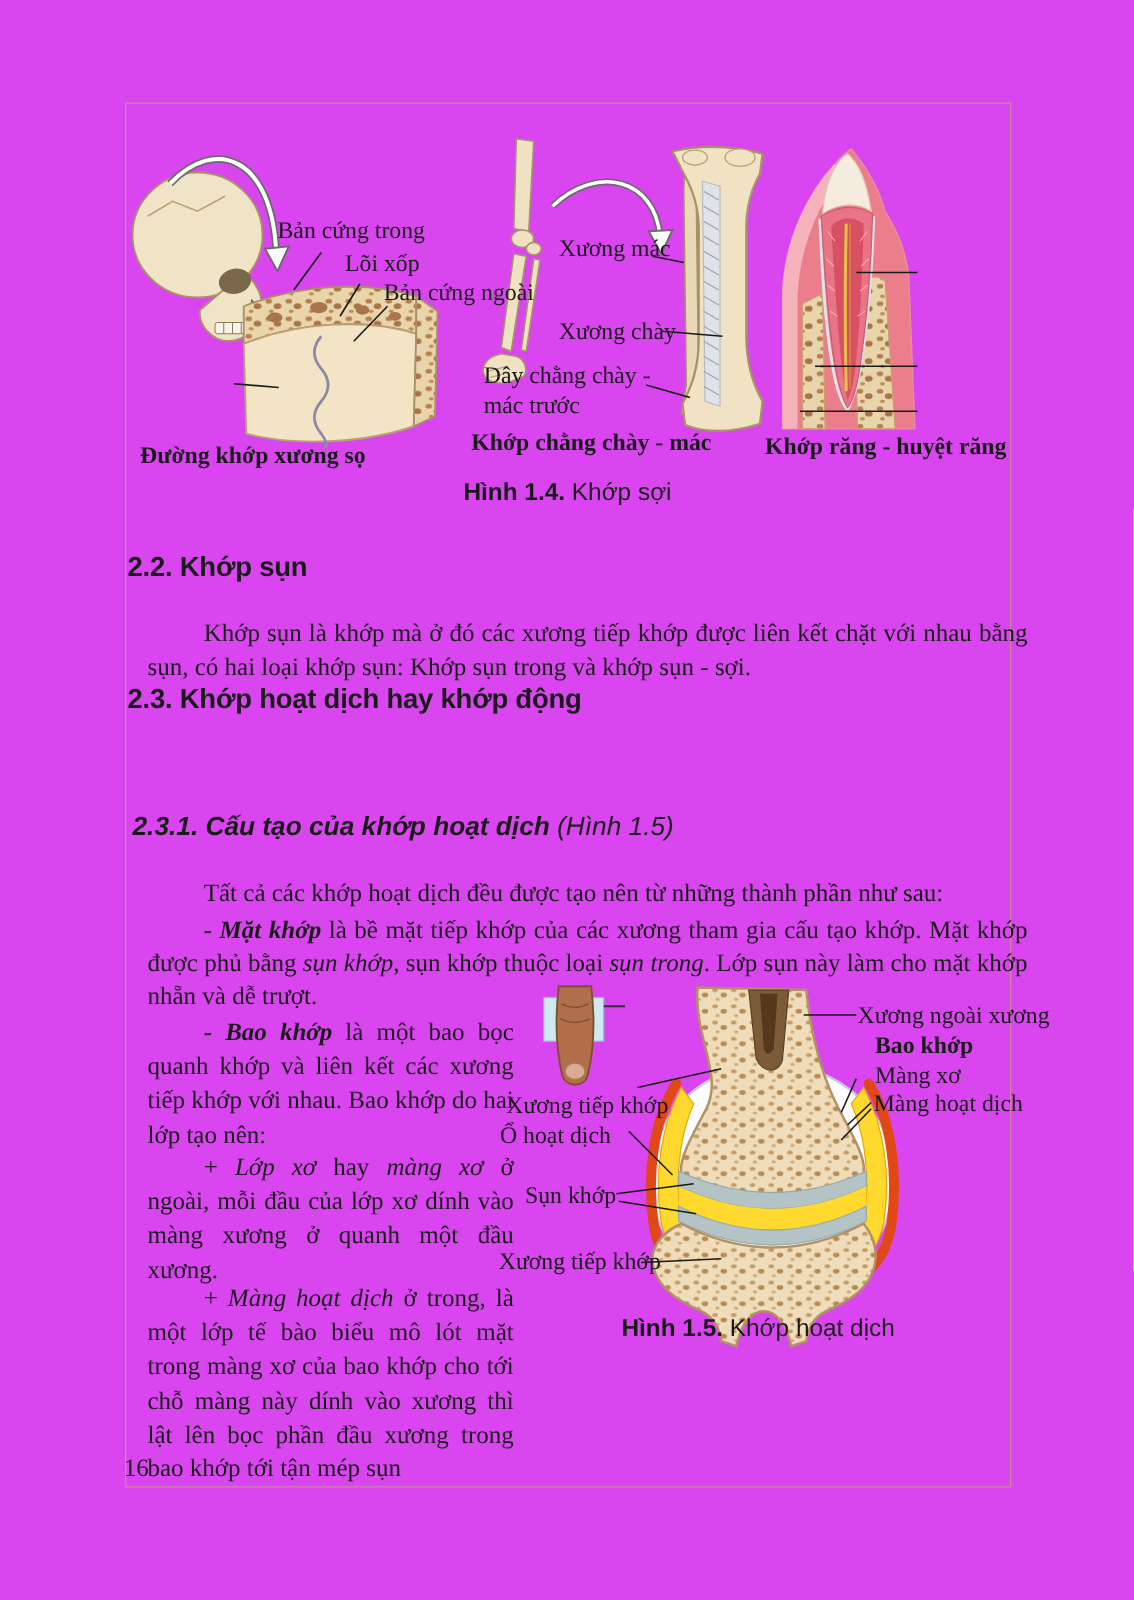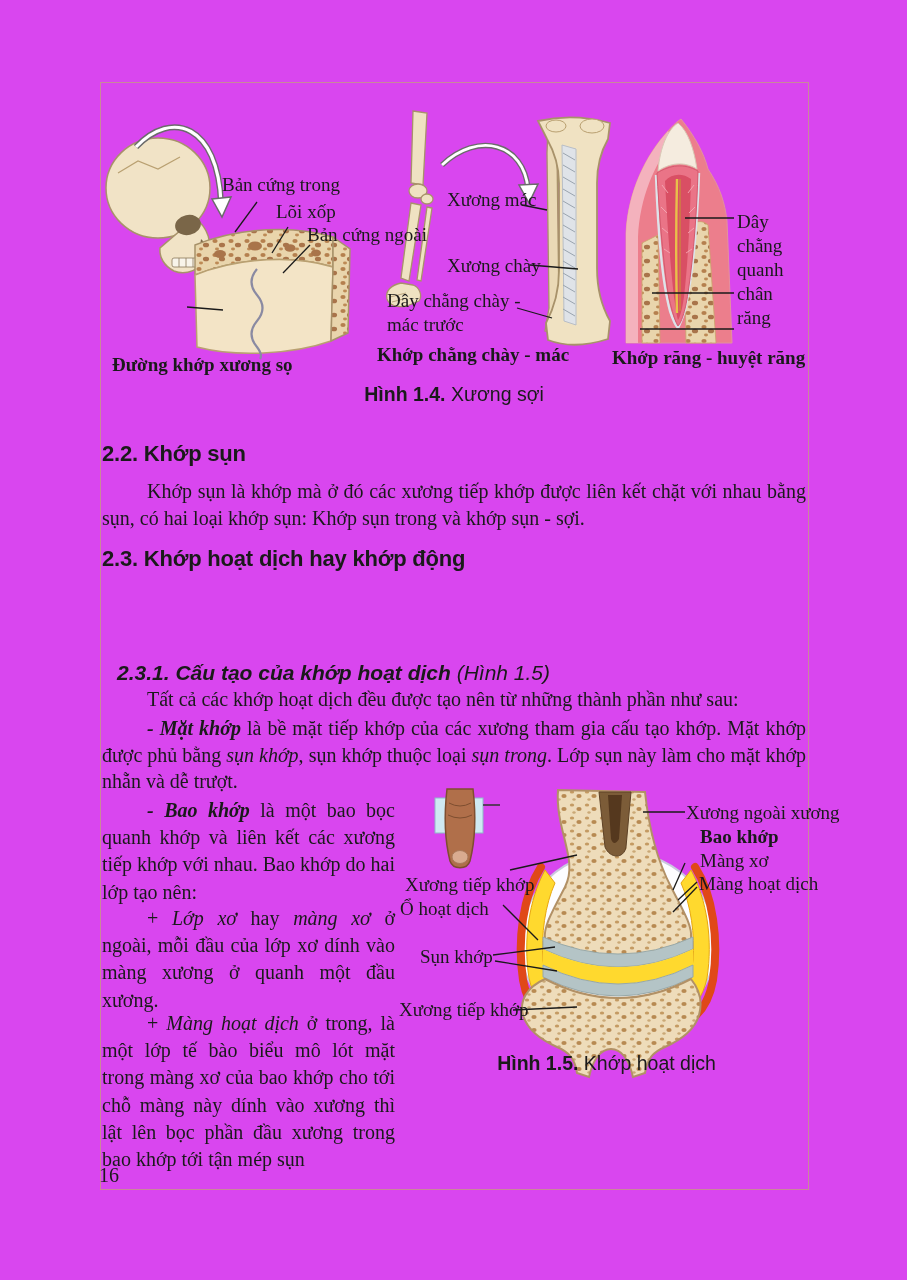--- a/index.html
+++ b/index.html
@@ -2,26 +2,26 @@
 <html><head>
 <meta charset="utf-8">
 <style>
   html,body{margin:0;padding:0;background:#fff;}
   .page{position:relative;width:907px;height:1280px;background:#d946ef;overflow:hidden;
         font-family:"Liberation Serif","DejaVu Serif",serif;color:#1a1a1a;}
   .frame{position:absolute;left:100px;top:82px;width:707px;height:1106px;
          border:1px solid #c9889a;}
   .abs{position:absolute;}
   
-  .body{position:absolute;left:102px;width:704px;margin:0;font-size:20px;line-height:26.5px;
+  .body{position:absolute;left:102px;width:704px;margin:16px;font-size:20px;line-height:26.5px;
         text-align:justify;text-indent:45px;}
   .col{width:293px;line-height:27.2px;}
   .h2{position:absolute;left:102px;margin:0;font-family:"Liberation Sans","DejaVu Sans",sans-serif;
       font-size:22px;font-weight:bold;letter-spacing:-0.2px;text-align:center;}
-  .h3{position:absolute;left:102px;margin:15px;font-family:"Liberation Sans","DejaVu Sans",sans-serif;
+  .h3{position:absolute;left:102px;margin:4px;font-family:"Liberation Sans","DejaVu Sans",sans-serif;
       font-size:21px;font-weight:bold;font-style:italic;}
   .h3 .ref{font-weight:normal;}
   .i{font-style:italic;}
   .bi{font-weight:bold;font-style:italic;}
   
   .lbl{position:absolute;font-size:19px;line-height:24px;white-space:nowrap;}
   .lbl.wrap{white-space:normal;}
   .figcap{position:absolute;font-size:19px;font-weight:bold;white-space:nowrap;}
   .maincap{position:absolute;font-family:"Liberation Sans","DejaVu Sans",sans-serif;
            font-size:19.5px;text-align:center;}
@@ -131,25 +131,24 @@
   <div class="lbl" style="left:222px;top:173px">Bản cứng trong</div>
   <div class="lbl" style="left:276px;top:200px">Lõi xốp</div>
   <div class="lbl" style="left:307px;top:223px">Bản cứng ngoài</div>
   <div class="figcap" style="left:112px;top:354px">Đường khớp xương sọ</div>
 
   <div class="lbl" style="left:447px;top:188px">Xương mác</div>
   <div class="lbl" style="left:447px;top:254px">Xương chày</div>
   <div class="lbl wrap" style="left:387px;top:289px;width:140px">Dây chằng chày - mác trước</div>
   <div class="figcap" style="left:377px;top:344px">Khớp chằng chày - mác</div>
 
-  <div class="lbl wrap" style="left:737px;top:210px;width:66px">Dây chằng quanh chân răng</div>
   <div class="figcap" style="left:612px;top:347px">Khớp răng - huyệt răng</div>
 
   <div class="maincap" style="left:100px;top:383px;width:708px">
-    <b>Hình 1.4.</b><span> Xương sợi</span>
+    <b>Hình 1.4.</b><span> Khớp sợi</span>
   </div>
 
   <h2 class="h2" style="top:441px">2.2. Khớp sụn</h2>
   <p class="body" style="top:478px"><span>Khớp sụn là khớp mà ở đó các xương tiếp khớp được liên kết chặt với nhau bằng sụn, có hai loại khớp sụn: Khớp sụn trong và khớp sụn - sợi.</span></p>
 
   <h2 class="h2" style="top:546px">2.3. Khớp hoạt dịch hay khớp động</h2>
 
   <h3 class="h3" style="top:646px"><span>2.3.1. Cấu tạo của khớp hoạt dịch </span><span class="ref">(Hình 1.5)</span></h3>
   <p class="body" style="top:715px"><span class="bi">- Mặt khớp</span><span> là bề mặt tiếp khớp của các xương tham gia cấu tạo khớp. Mặt khớp được phủ bằng </span><span class="i">sụn khớp</span><span>, sụn khớp thuộc loại </span><span class="i">sụn trong</span><span>. Lớp sụn này làm cho mặt khớp nhẵn và dễ trượt.</span></p>
   <p class="body" style="top:686px"><span>Tất cả các khớp hoạt dịch đều được tạo nên từ những thành phần như sau:</span></p>

